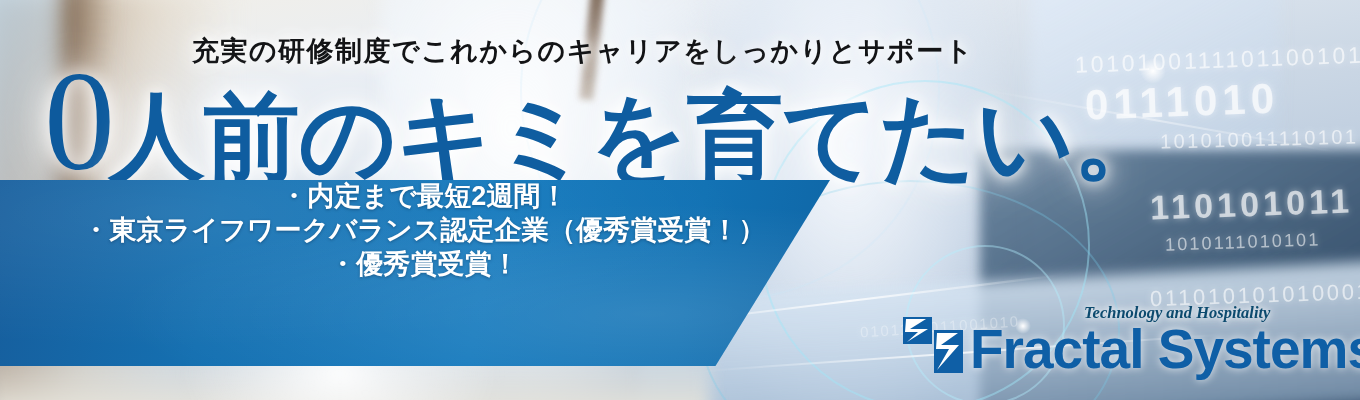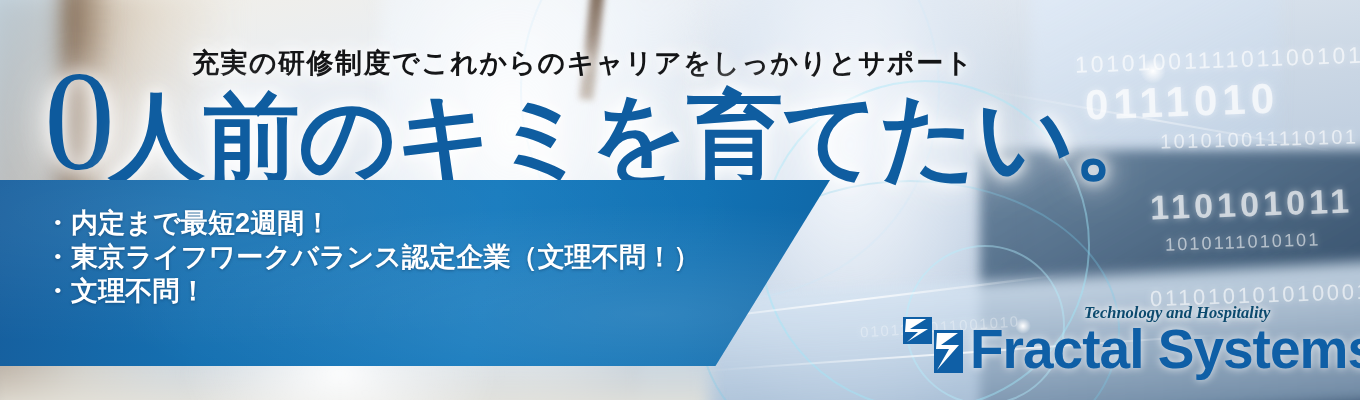--- a/index.html
+++ b/index.html
@@ -119,21 +119,21 @@
   .spark-1{ left:1140px; top:58px;  width:26px; height:26px; }
   .spark-2{ left:787px;  top:183px; width:22px; height:22px; }
   .spark-3{ left:1015px; top:318px; width:16px; height:16px; }
 
   
   .headline-zone{
     position:absolute; left:0; top:0; width:1080px; height:182px;
   }
   .tagline{
     position:absolute;
-    left:192px; top:45px;
+    left:192px; top:33px;
     font-family:"Liberation Serif", serif;
     font-size:27px;
     font-weight:700;
     letter-spacing:.055em;
     color:#131416;
     white-space:nowrap;
     text-shadow:
       0 0 10px rgba(255,255,255,.98),
       0 0 20px rgba(255,255,255,.95),
       0 0 32px rgba(255,255,255,.85);
@@ -180,22 +180,23 @@
     box-shadow:0 2px 12px rgba(10,40,70,.25);
   }
   .panel-texture{
     position:absolute; inset:0;
     background:
       radial-gradient(ellipse at 78% 72%, rgba(255,255,255,.13), rgba(255,255,255,0) 58%),
       radial-gradient(ellipse at 20% 18%, rgba(255,255,255,.09), rgba(255,255,255,0) 62%);
     clip-path:polygon(0 0, 100% 0, 86.2% 100%, 0 100%);
   }
   .bullets{
-    position:absolute; left:44px; top:206px;
+    position:absolute; left:44px; top:179px;
     width:760px;
+    text-align:center;
   }
   .bullet{
     display:block;
     color:#ffffff;
     font-family:"Liberation Sans", sans-serif;
     font-weight:700;
     font-size:27px;
     line-height:34px;
     letter-spacing:.004em;
     white-space:nowrap;
@@ -286,22 +287,22 @@
       <span class="zero">0</span>
       <span class="rest">人前のキミを育てたい。</span>
     </div>
   </div>
 
   <div class="blue-panel">
     <div class="panel-texture"></div>
   </div>
   <div class="bullets">
     <span class="bullet">・内定まで最短2週間！</span>
-    <span class="bullet">・東京ライフワークバランス認定企業（文理不問！）</span>
-    <span class="bullet">・文理不問！</span>
+    <span class="bullet">・東京ライフワークバランス認定企業（優秀賞受賞！）</span>
+    <span class="bullet">・優秀賞受賞！</span>
   </div>
 
   <div class="logo">
     <svg class="logo-mark" viewBox="0 0 62 58" aria-hidden="true">
       <path d="M1 1 H30 V28 H1 Z M1 1 L22 1 L6 13 L24 13 L3 27 Z" fill="#0f5fa6"></path>
       <path d="M1 1 H30 V28 H1 Z" fill="#0f5fa6"></path>
       <path d="M4 3 L24 3 L8 13 L26 13 L5 26 L16 16 L3 16 Z" fill="#ffffff"></path>
       <path d="M32 14 H61 V57 H32 Z" fill="#0f5fa6"></path>
       <path d="M35 17 L56 17 L39 29 L57 29 L35 54 L47 33 L34 33 Z" fill="#ffffff"></path>
     </svg>

